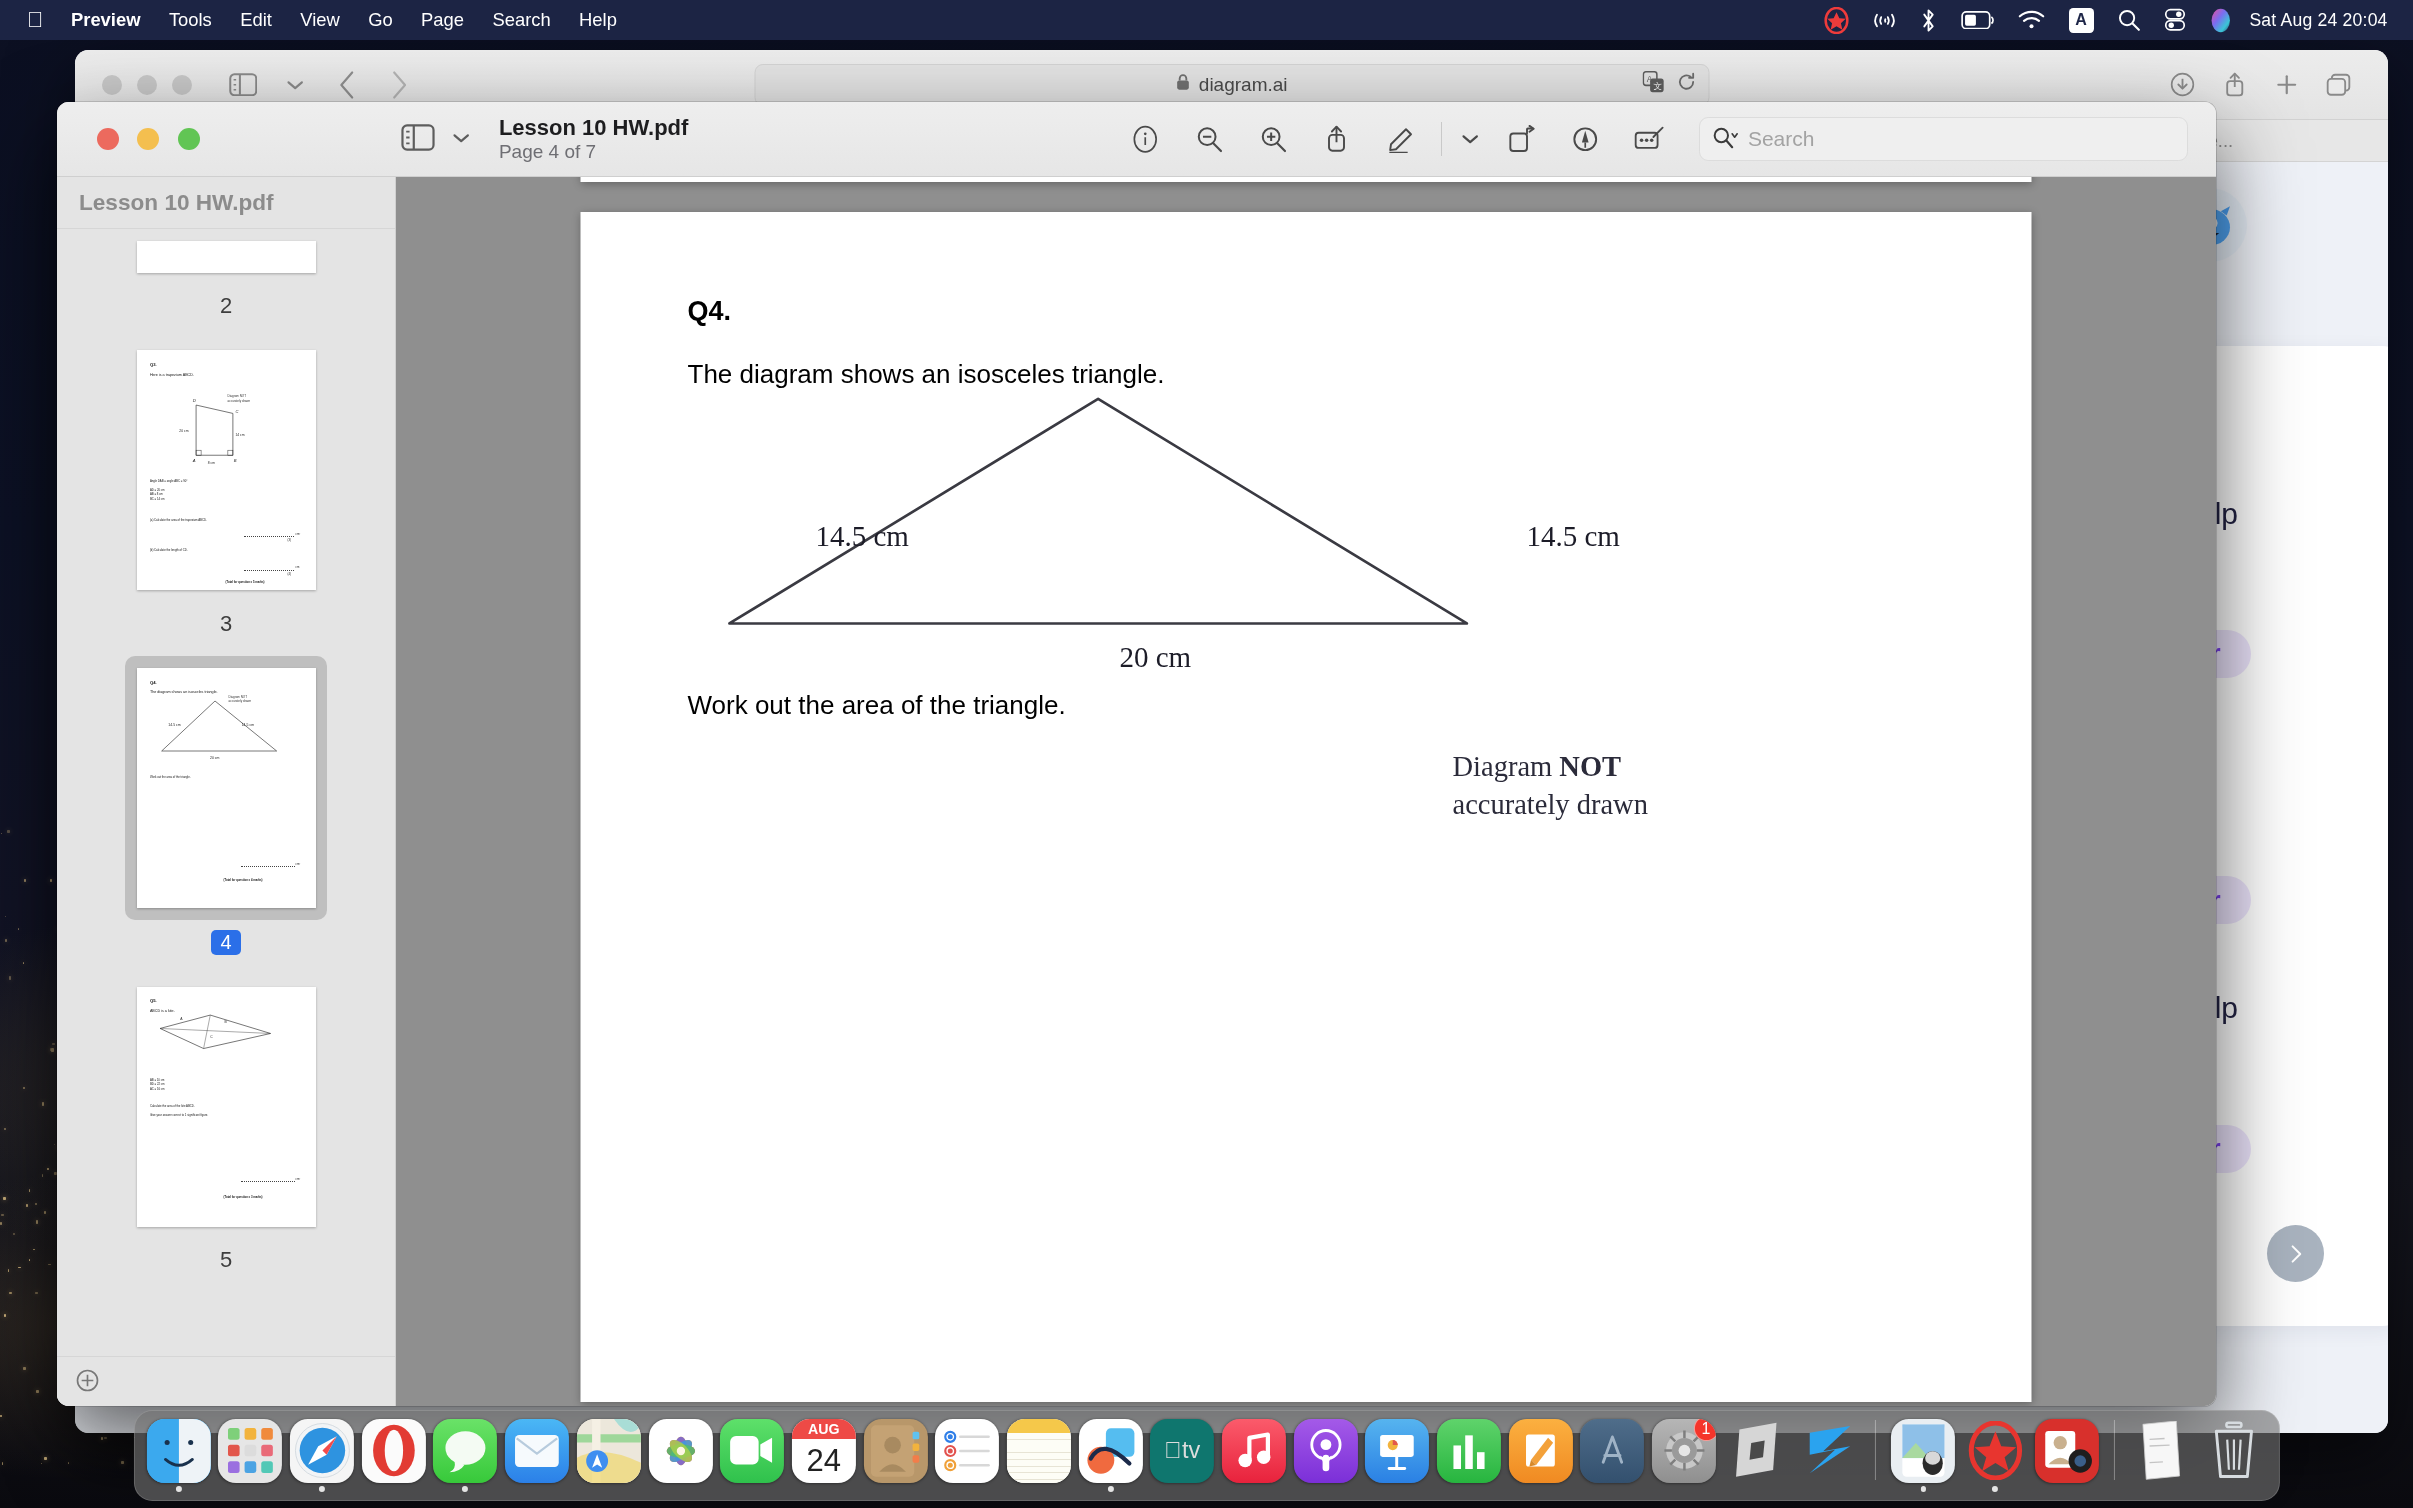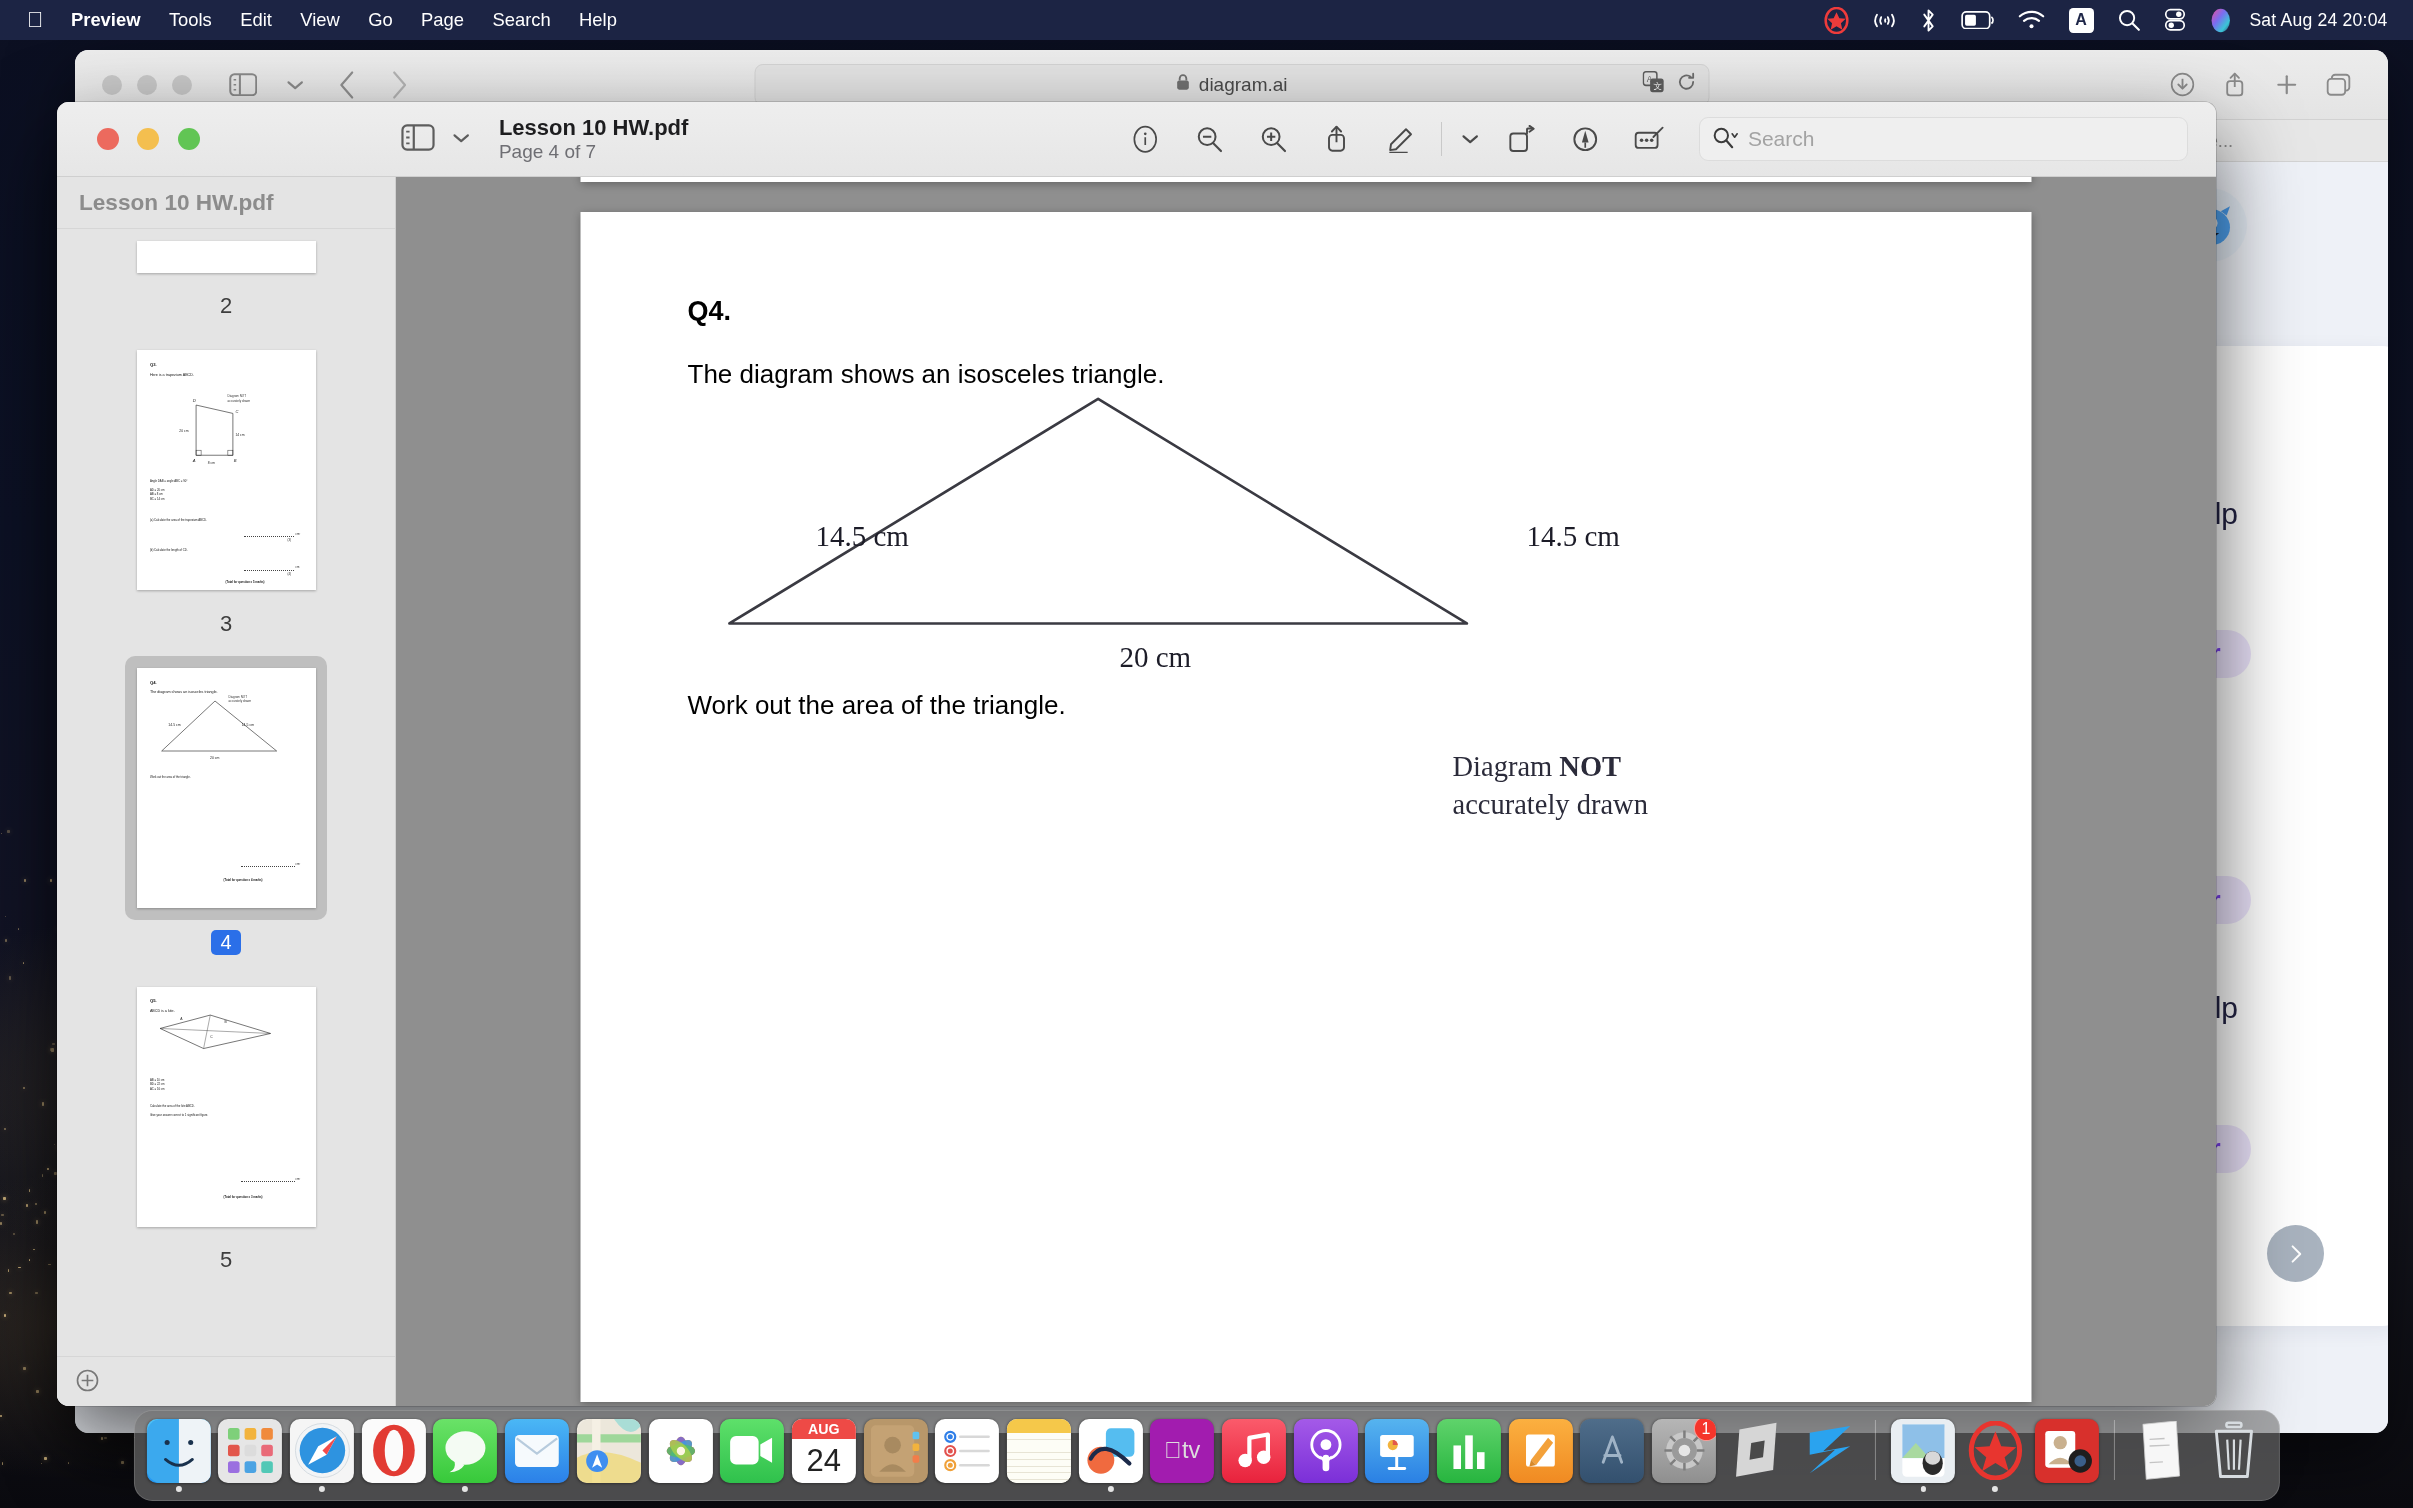--- a/index.html
+++ b/index.html
@@ -216,21 +216,21 @@
   #dock {
     position:absolute; left:50%; transform:translateX(-50%);
     bottom:6.7px; height:91px;
     background:rgba(116,116,116,0.62); border-radius:18.4px;
     border:0.8px solid rgba(255,255,255,.16);
     display:flex; align-items:flex-end; padding:6.7px 11.7px 8.4px 11.7px; gap:6.7px;
     z-index:950; -webkit-backdrop-filter: blur(23.5px);
   }
   .dock-item { position:relative; width:65px; display:flex; flex-direction:column; align-items:center; }
   .dock-ico {
-    width:64px; height:64px; border-radius:10px;
+    width:64px; height:64px; border-radius:18px;
     display:flex; align-items:center; justify-content:center;
     font-size:34px; color:#fff; overflow:hidden; position:relative;
     box-shadow:0 0.8px 2.5px rgba(0,0,0,.35);
   }
   .dock-dot { width:5.9px; height:5.9px; border-radius:50%; background:rgba(255,255,255,.85); margin-top:3.4px; }
   .dock-dot.off { background:transparent; }
   .dock-sep { width:0.8px; height:60px; background:rgba(255,255,255,.35); margin:0 8.4px 11.7px 8.4px; align-self:flex-end;}
   .badge {
     position:absolute; top:-2.5px; right:-2.5px; min-width:25px; height:25px;
     background:#f5352b; color:#fff; border-radius:12.6px; font-size:16px;
@@ -983,21 +983,21 @@
     <div class="dock-ico" style="background:#fff;">
       <svg width="54" height="52" viewBox="0 0 64 62">
           <rect x="26" y="4" width="34" height="34" rx="6" fill="#55bdf0"></rect>
           <circle cx="20" cy="42" r="16" fill="#f06a3f"></circle>
           <path d="M8 40 q14 -26 46 6" fill="none" stroke="#1c2a4a" stroke-width="5" stroke-linecap="round"></path>
         </svg>
     </div>
     <div class="dock-dot"></div>
   </div>
   <div class="dock-item">
-    <div class="dock-ico" style="background:#a21caf;">
+    <div class="dock-ico" style="background:#0f766e;">
       <span style="font-size:23.5px; color:#ddd;">tv</span>
     </div>
     <div class="dock-dot off"></div>
   </div>
   <div class="dock-item">
     <div class="dock-ico" style="background:linear-gradient(180deg,#fb5b6b,#e8223c);">
       <svg width="37" height="39" viewBox="0 0 44 46">
           <path d="M16 34 V8 L38 4 V30" fill="none" stroke="#fff" stroke-width="5" stroke-linejoin="round"></path>
           <circle cx="11" cy="35" r="8" fill="#fff"></circle>
           <circle cx="33" cy="31" r="8" fill="#fff"></circle>

